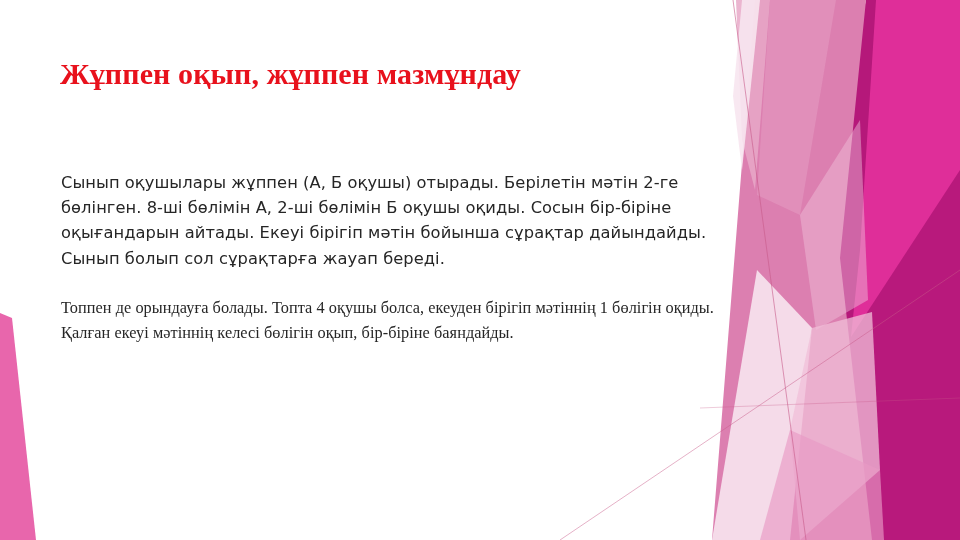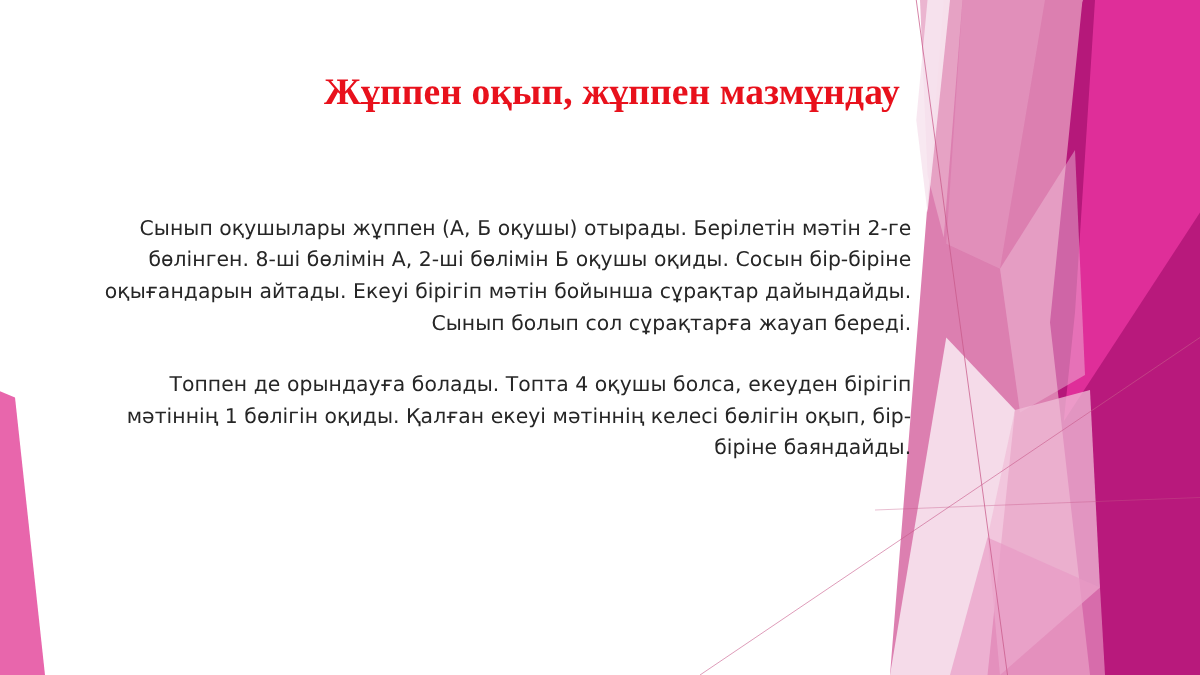--- a/index.html
+++ b/index.html
@@ -7,21 +7,20 @@
     padding: 0;
     background: #ffffff;
   }
   #slide {
     position: relative;
     width: 960px;
     height: 540px;
     background: #ffffff;
     overflow: hidden;
     font-family: "DejaVu Sans", sans-serif;
-    text-align: right;
   }
   #deco-right, #deco-left {
     position: absolute;
     top: 0;
     left: 0;
     width: 960px;
     height: 540px;
     pointer-events: none;
   }
   #content {
@@ -53,20 +52,21 @@
   .para {
     font-family: "DejaVu Sans", sans-serif;
     font-size: 16.3px;
     line-height: 25.2px;
     color: #262626;
     margin: 0;
     letter-spacing: 0.05px;
   }
   .para + .para {
     margin-top: 24px;
+    font-family: Liberation Serif, serif;
   }
 </style>
 </head>
 <body>
 
 <div id="slide">
 
   <svg id="deco-right" viewBox="0 0 960 540" preserveAspectRatio="none">
 
     <polygon points="866,0 960,0 960,540 775,540 800,300" fill="#B5187A"></polygon>

